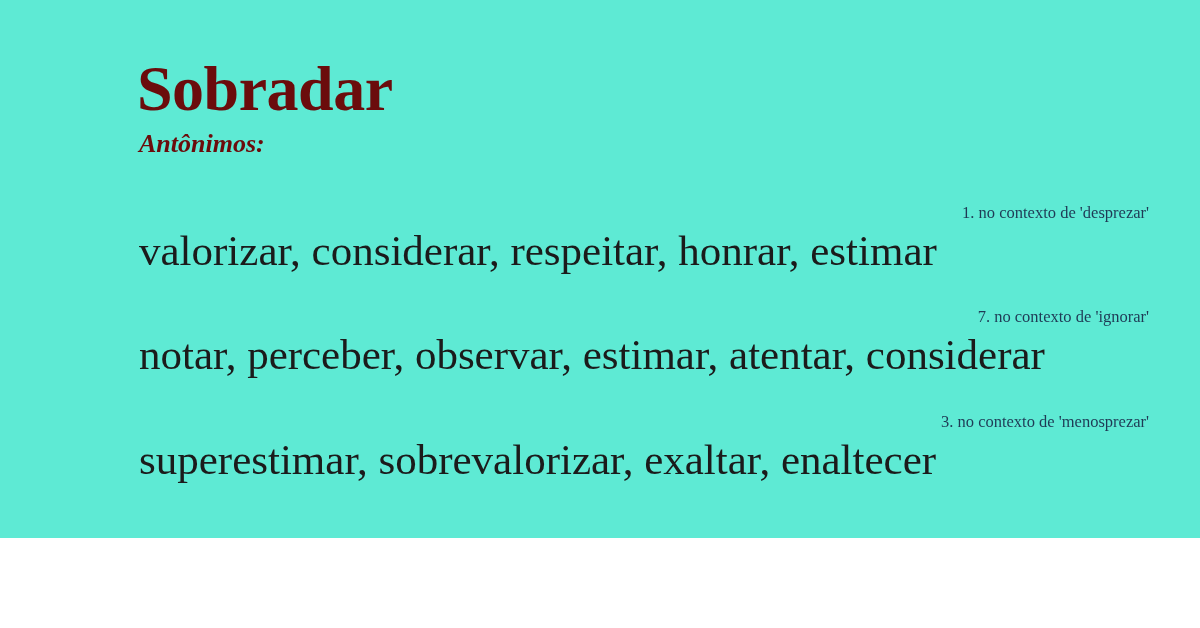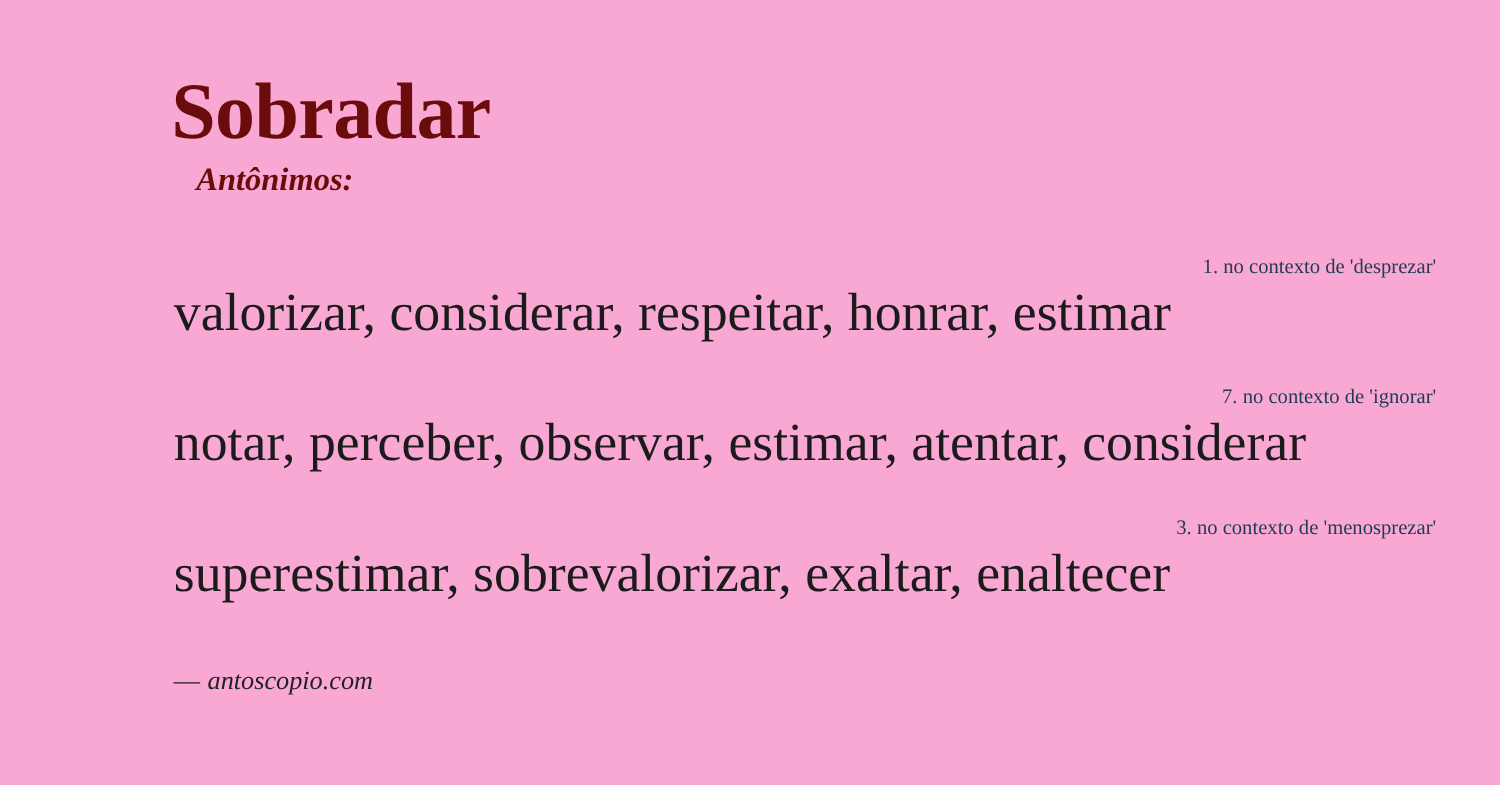--- a/index.html
+++ b/index.html
@@ -11,40 +11,40 @@
   body {
     width: 1200px;
     height: 628px;
     overflow: hidden;
     font-family: "Liberation Serif", "DejaVu Serif", serif;
     -webkit-font-smoothing: antialiased;
   }
   .page {
     position: relative;
     width: 1200px;
-    height: 628px;
-    background: #f9a8d4;
+    height: 538px;
+    background: #5eead4;
     box-sizing: border-box;
     padding: 0 0 0 139px;
   }
   .headline {
     position: absolute;
     left: 137px;
     top: 57px;
     font-family: "Liberation Serif", "DejaVu Serif", serif;
     font-weight: bold;
     font-size: 64px;
     line-height: 1.0;
     color: #6b0c0c;
     letter-spacing: -0.5px;
     white-space: nowrap;
   }
   .subhead {
     position: absolute;
-    left: 157px;
+    left: 139px;
     top: 131px;
     font-family: "Liberation Serif", "DejaVu Serif", serif;
     font-weight: bold;
     font-style: italic;
     font-size: 26px;
     line-height: 1.0;
     color: #6b0c0c;
     white-space: nowrap;
   }
   .senses {
@@ -112,17 +112,14 @@
       <div class="sense-words">notar, perceber, observar, estimar, atentar, considerar</div>
     </div>
 
     <div class="sense">
       <div class="sense-label">3. no contexto de 'menosprezar'</div>
       <div class="sense-words">superestimar, sobrevalorizar, exaltar, enaltecer</div>
     </div>
 
   </div>
 
-  <div class="footer">
-    <span class="dash">—</span><span>antoscopio.com</span>
-  </div>
 
 </div>
 
 </body></html>

